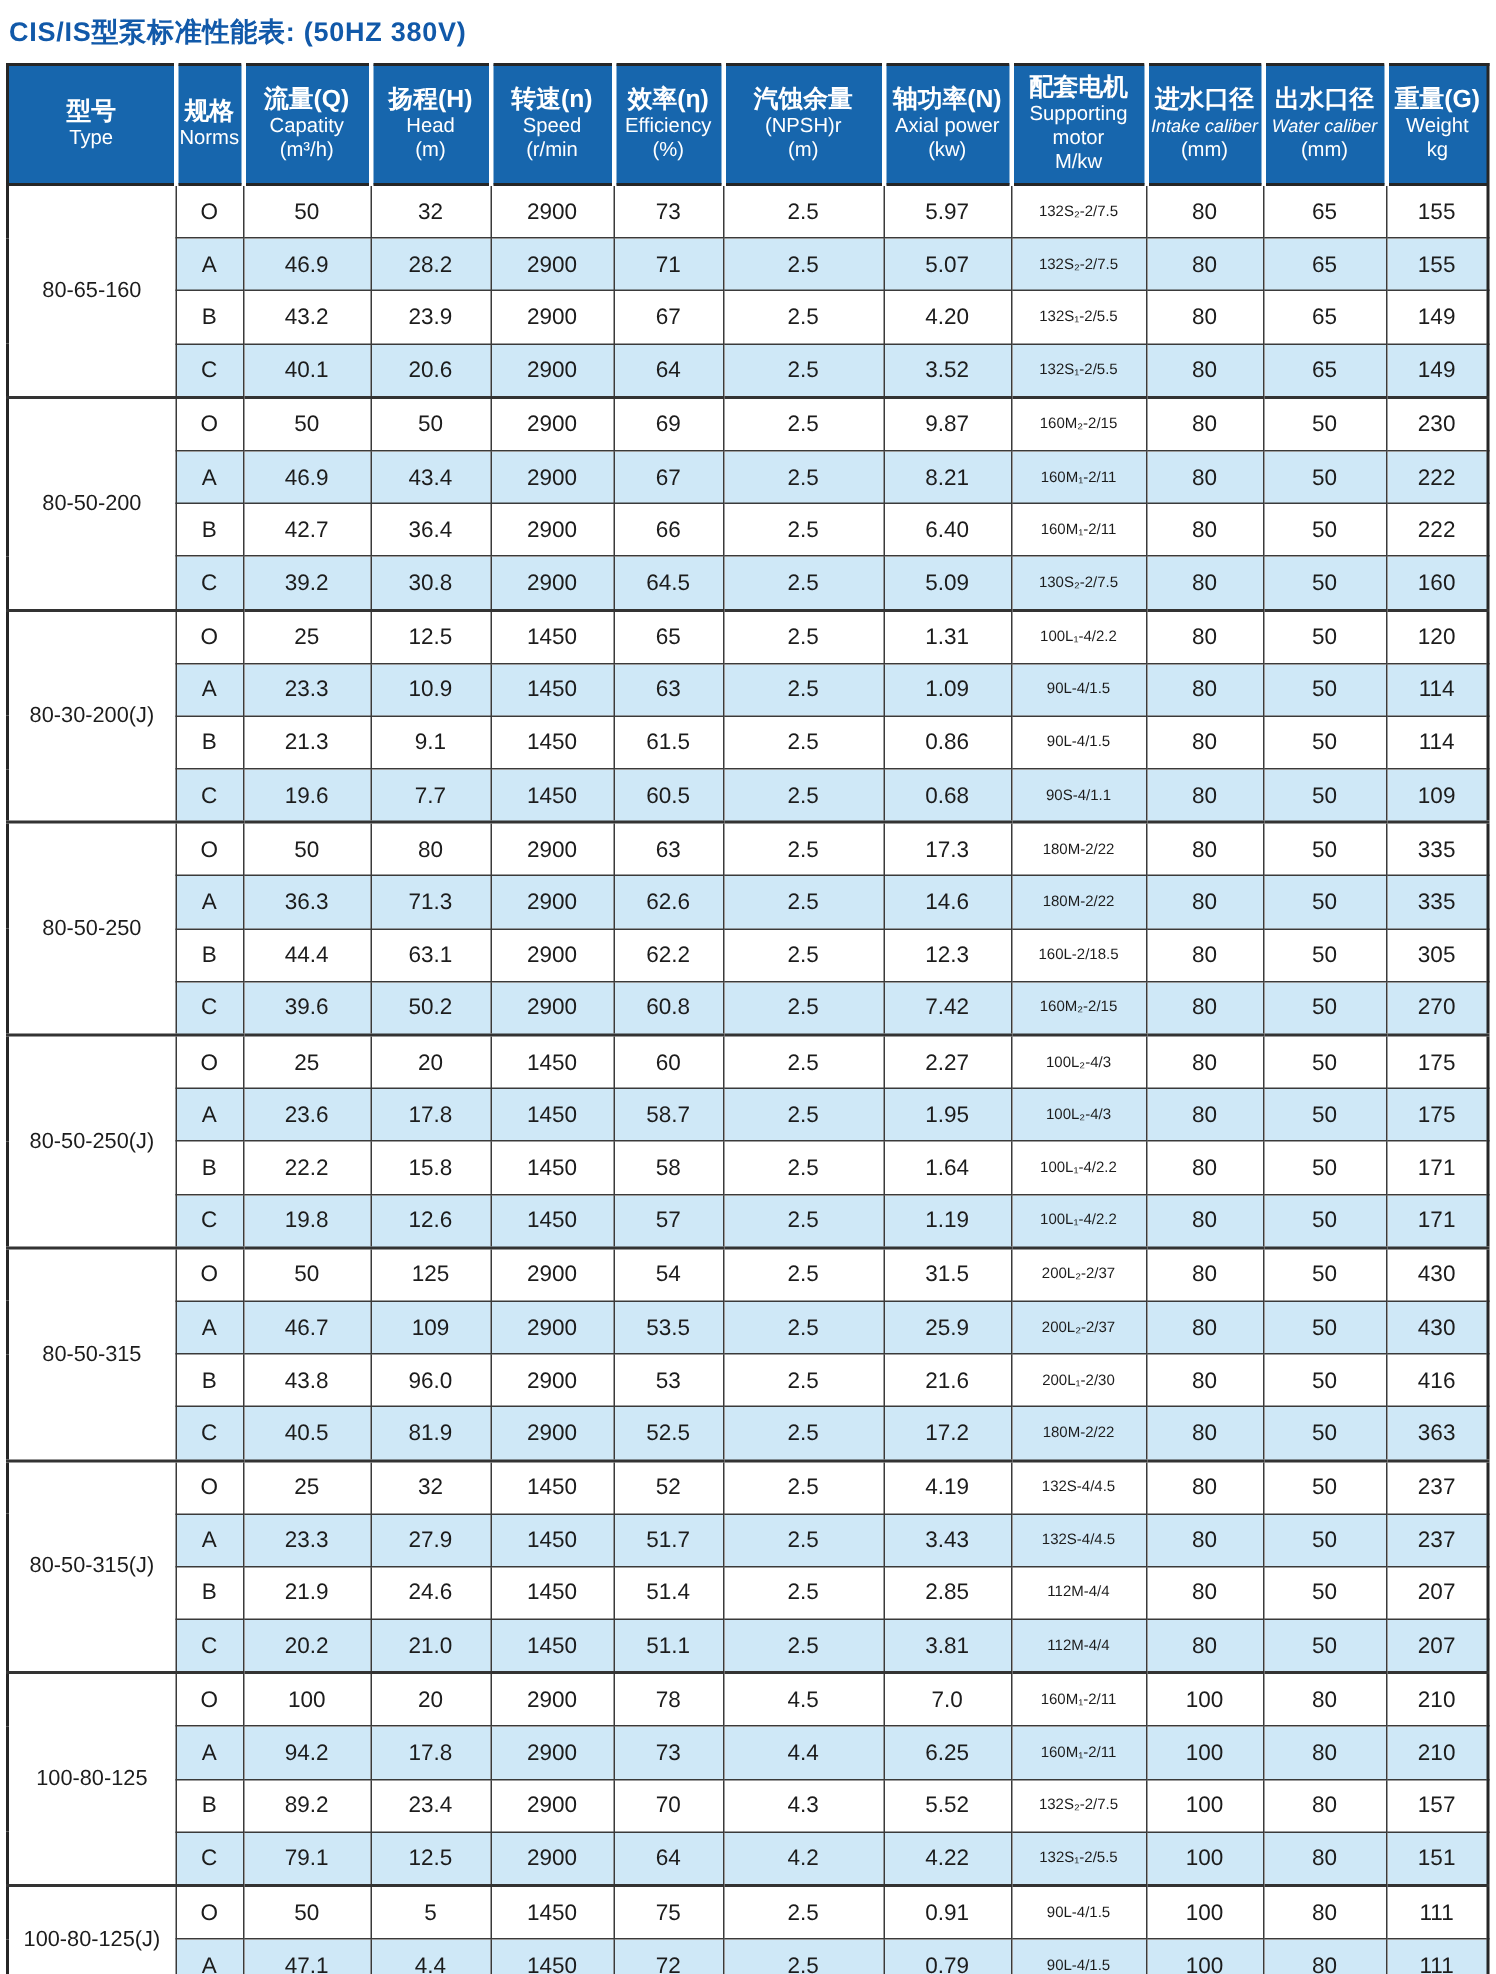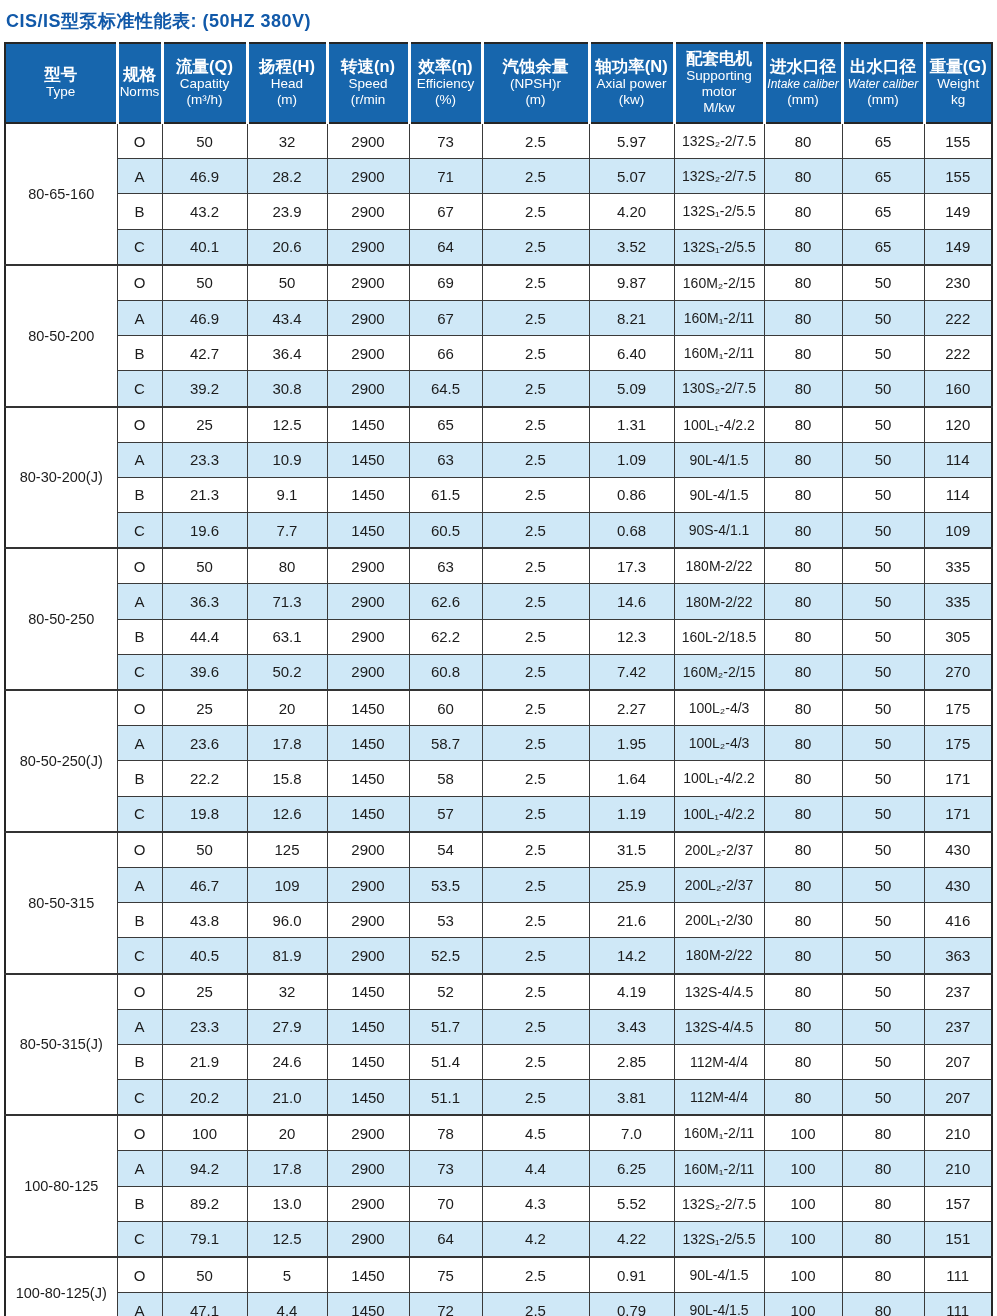--- a/index.html
+++ b/index.html
@@ -58,21 +58,21 @@
     overflow:hidden;
     white-space:nowrap;
     background:#fff;
   }
   tbody tr.alt td{background:var(--row_alt,#cfe8f7);}
   tbody tr.gstart td{border-top:2px solid #333;}
   tbody td.model{
     font-size:14.5px;
     background:#fff;
   }
-  tbody td.motor{font-size:14px;}
+  tbody td.motor{font-size:10px;}
 </style>
 </head>
 <body>
 
 <h1 class="page-title">CIS/IS型泵标准性能表: (50HZ  380V)</h1>
 
 <table class="perf">
   <colgroup>
     <col style="width:112px">
       <col style="width:45px">
@@ -456,21 +456,21 @@
         <td class="val">50</td>
         <td class="val">416</td>
       </tr>
       <tr class="alt">
         <td class="val">C</td>
         <td class="val">40.5</td>
         <td class="val">81.9</td>
         <td class="val">2900</td>
         <td class="val">52.5</td>
         <td class="val">2.5</td>
-        <td class="val">14.2</td>
+        <td class="val">17.2</td>
         <td class="motor">180M-2/22</td>
         <td class="val">80</td>
         <td class="val">50</td>
         <td class="val">363</td>
       </tr>
       <tr class="gstart">
         <td rowspan="4" class="model">80-50-315(J)</td>
         <td class="val">O</td>
         <td class="val">25</td>
         <td class="val">32</td>
@@ -545,21 +545,21 @@
         <td class="val">4.4</td>
         <td class="val">6.25</td>
         <td class="motor">160M₁-2/11</td>
         <td class="val">100</td>
         <td class="val">80</td>
         <td class="val">210</td>
       </tr>
       <tr class="">
         <td class="val">B</td>
         <td class="val">89.2</td>
-        <td class="val">13.0</td>
+        <td class="val">23.4</td>
         <td class="val">2900</td>
         <td class="val">70</td>
         <td class="val">4.3</td>
         <td class="val">5.52</td>
         <td class="motor">132S₂-2/7.5</td>
         <td class="val">100</td>
         <td class="val">80</td>
         <td class="val">157</td>
       </tr>
       <tr class="alt">

